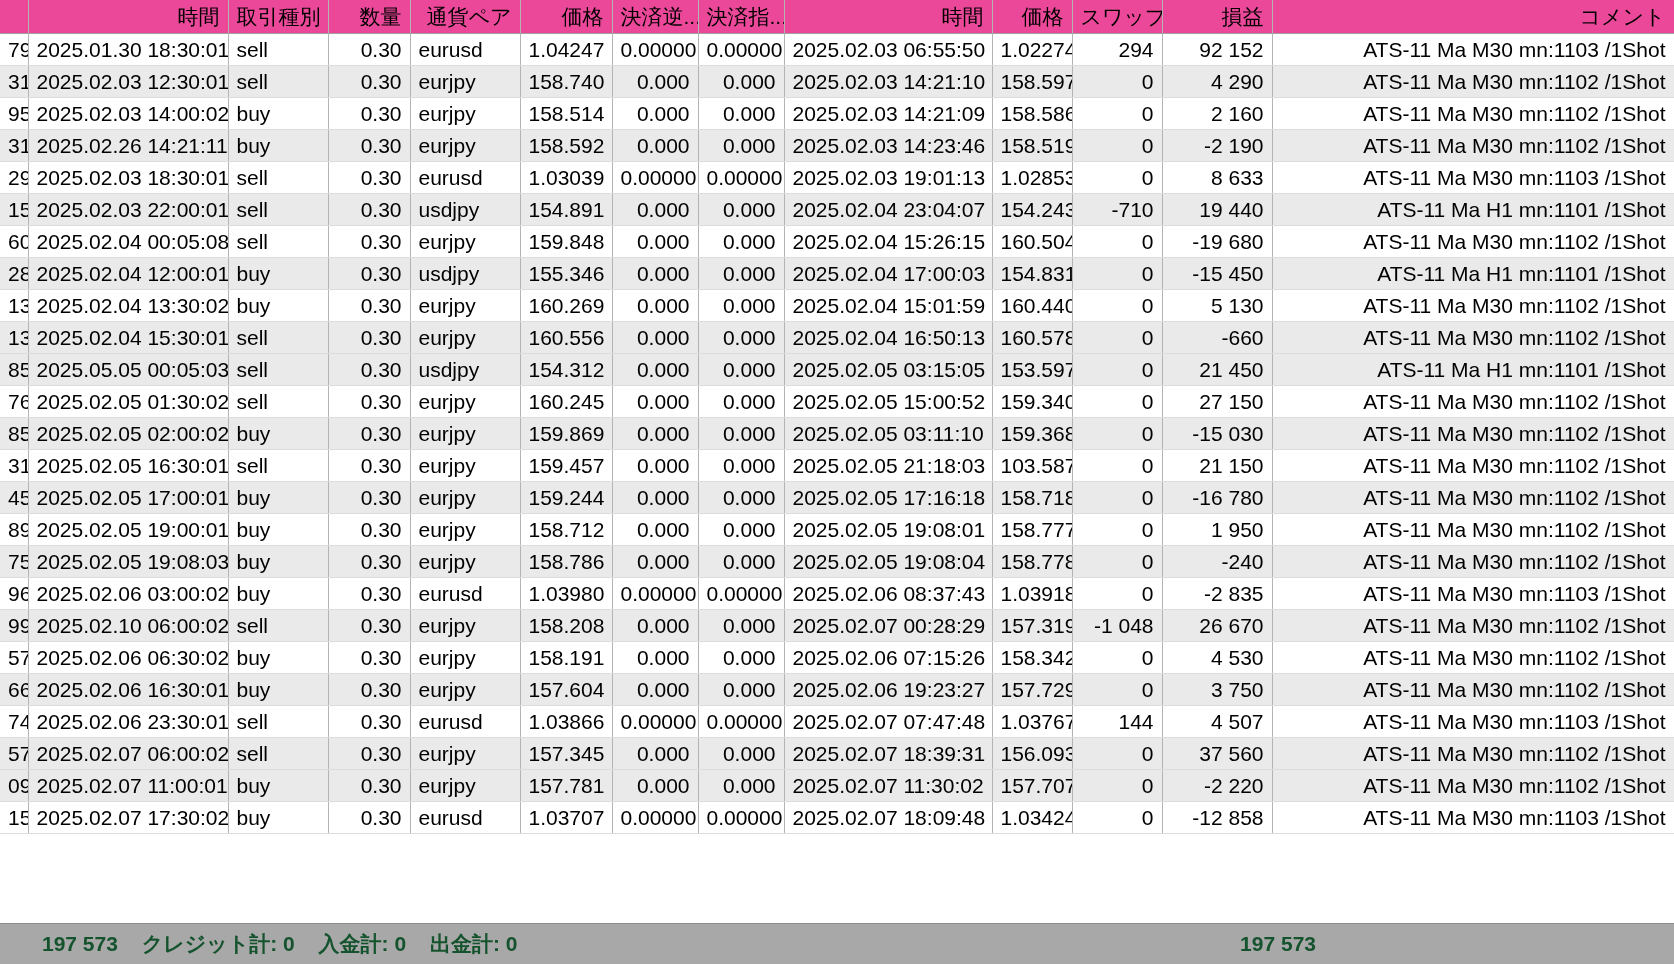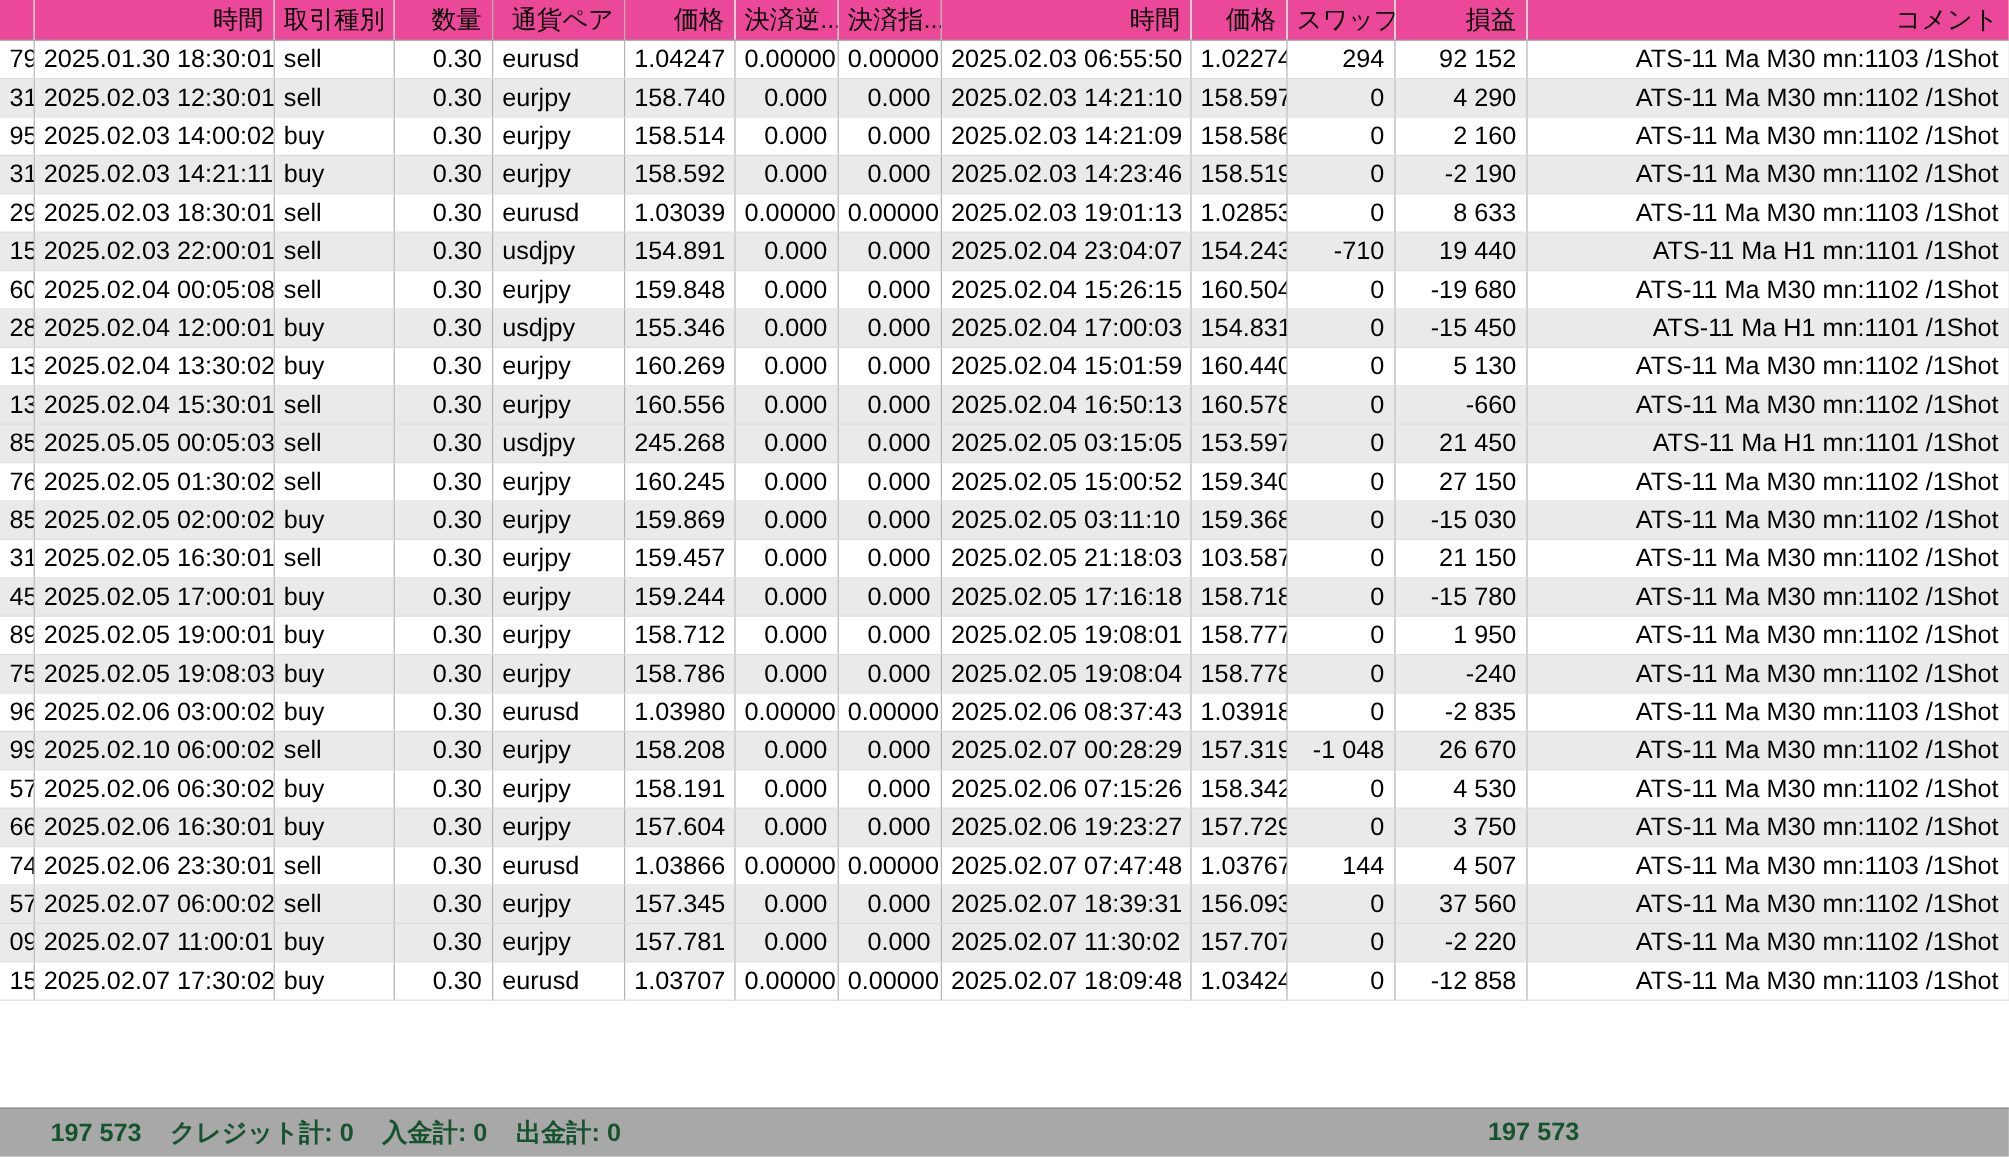--- a/index.html
+++ b/index.html
@@ -173,21 +173,21 @@
           <td class="r">0.000</td>
           <td class="r">0.000</td>
           <td class="r">2025.02.03 14:21:09</td>
           <td class="r">158.586</td>
           <td class="r">0</td>
           <td class="r">2 160</td>
           <td class="r">ATS-11 Ma M30 mn:1102 /1Shot</td>
         </tr>
         <tr class="even">
           <td class="r">31</td>
-          <td class="r">2025.02.03 14:21:11</td>
+          <td class="r">2025.02.26 14:21:11</td>
           <td class="c">buy</td>
           <td class="r">0.30</td>
           <td class="c">eurjpy</td>
           <td class="r">158.592</td>
           <td class="r">0.000</td>
           <td class="r">0.000</td>
           <td class="r">2025.02.03 14:23:46</td>
           <td class="r">158.519</td>
           <td class="r">0</td>
           <td class="r">-2 190</td>
@@ -282,21 +282,21 @@
           <td class="r">0</td>
           <td class="r">-660</td>
           <td class="r">ATS-11 Ma M30 mn:1102 /1Shot</td>
         </tr>
         <tr class="even">
           <td class="r">85</td>
           <td class="r">2025.05.05 00:05:03</td>
           <td class="c">sell</td>
           <td class="r">0.30</td>
           <td class="c">usdjpy</td>
-          <td class="r">245.268</td>
+          <td class="r">154.312</td>
           <td class="r">0.000</td>
           <td class="r">0.000</td>
           <td class="r">2025.02.05 03:15:05</td>
           <td class="r">153.597</td>
           <td class="r">0</td>
           <td class="r">21 450</td>
           <td class="r">ATS-11 Ma H1 mn:1101 /1Shot</td>
         </tr>
         <tr class="odd">
           <td class="r">76</td>
@@ -348,21 +348,21 @@
           <td class="r">2025.02.05 17:00:01</td>
           <td class="c">buy</td>
           <td class="r">0.30</td>
           <td class="c">eurjpy</td>
           <td class="r">159.244</td>
           <td class="r">0.000</td>
           <td class="r">0.000</td>
           <td class="r">2025.02.05 17:16:18</td>
           <td class="r">158.718</td>
           <td class="r">0</td>
-          <td class="r">-15 780</td>
+          <td class="r">-16 780</td>
           <td class="r">ATS-11 Ma M30 mn:1102 /1Shot</td>
         </tr>
         <tr class="odd">
           <td class="r">89</td>
           <td class="r">2025.02.05 19:00:01</td>
           <td class="c">buy</td>
           <td class="r">0.30</td>
           <td class="c">eurjpy</td>
           <td class="r">158.712</td>
           <td class="r">0.000</td>

